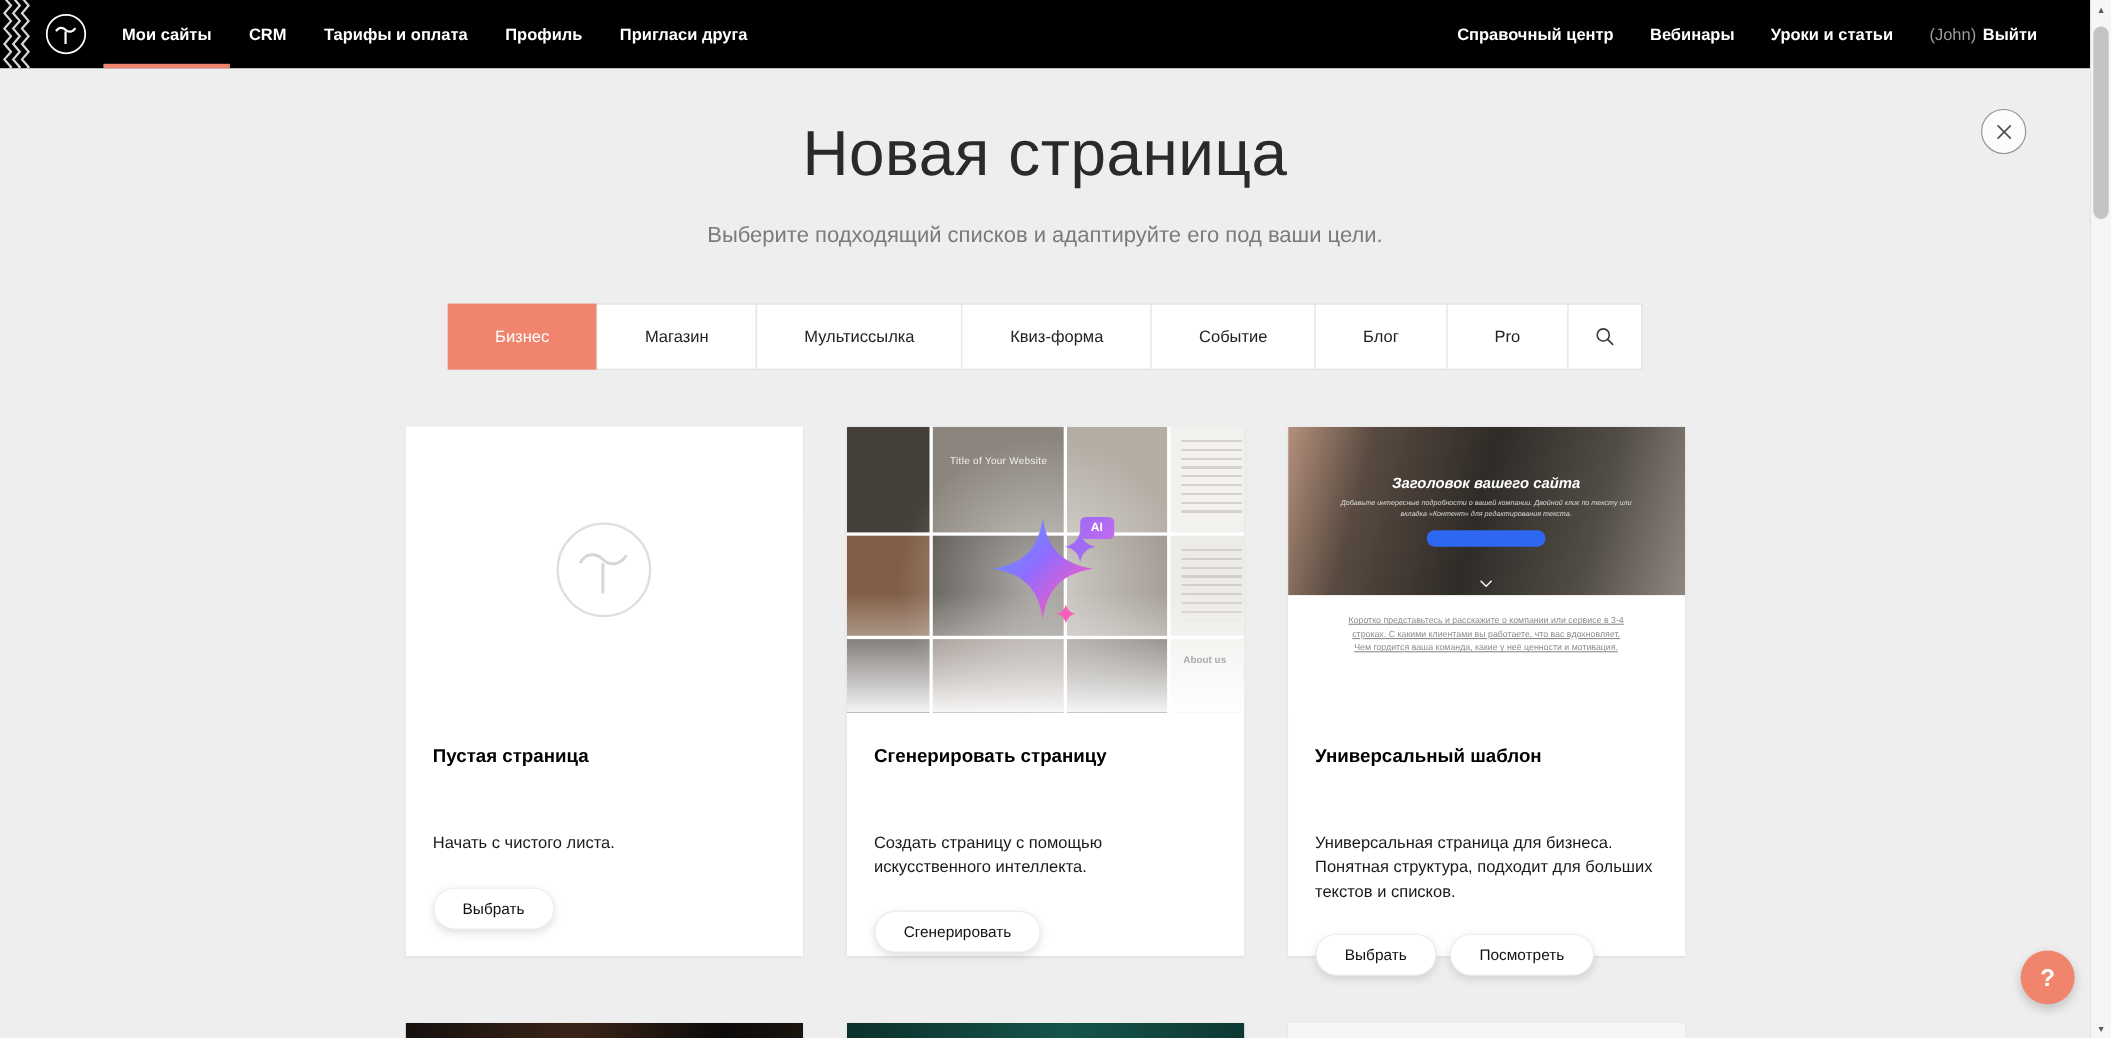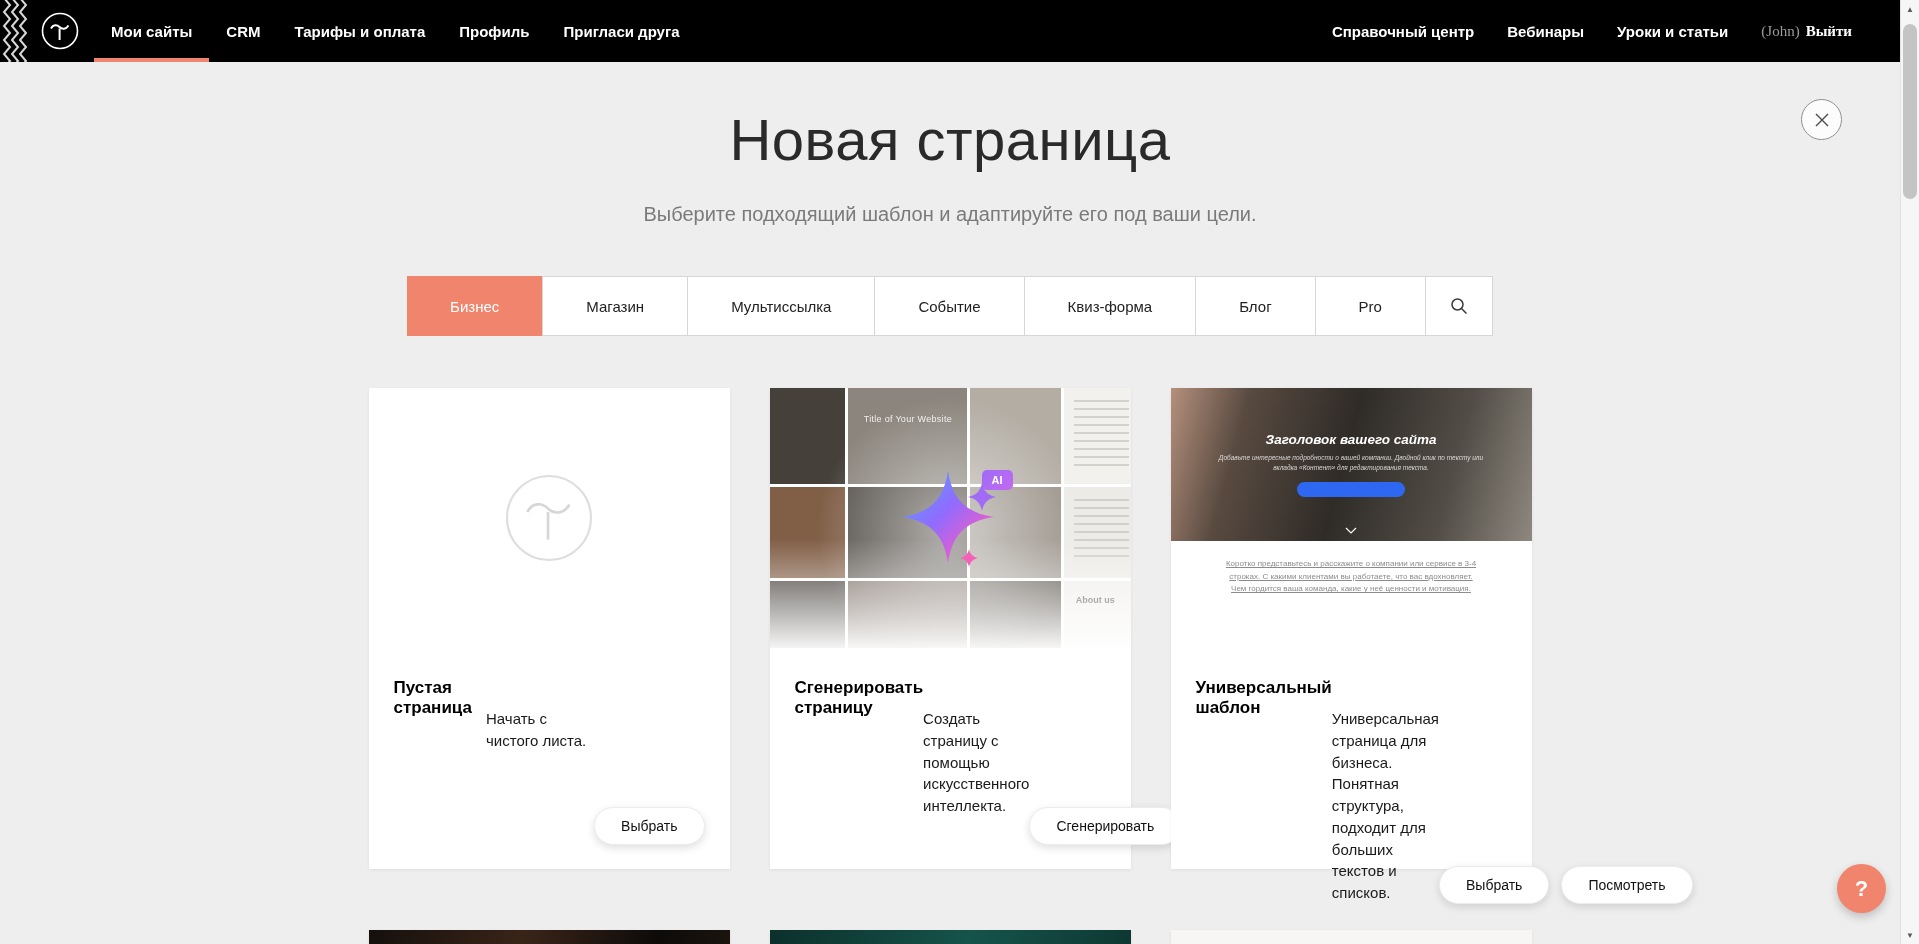--- a/index.html
+++ b/index.html
@@ -23,21 +23,21 @@
   .nav-item {
     position:relative; display:flex; align-items:center; padding:16px 17px;
     font-size:15px; font-weight:bold; color:#fff; text-decoration:none; cursor:pointer;
     white-space:nowrap;
   }
   .nav-item.active::after {
     content:""; position:absolute; left:0; right:0; bottom:0; height:4px; background:#f0846c;
   }
   .nav-right { margin-left:auto; display:flex; align-items:center; gap:33px; padding-right:48px; height:100%; }
   .nav-right .nav-item { padding:0; }
-  .user { display:flex; align-items:flex-end; gap:6px; font-size:15px; font-weight:bold; cursor:pointer; white-space:nowrap;font-family:Liberation Serif, serif; }
+  .user { display:flex; align-items:flex-end; gap:6px; font-size:15px; font-weight:bold; cursor:pointer; white-space:nowrap; }
   .user-name { color:#9b9b9b; font-weight:normal; }
   .logout { color:#fff; text-decoration:none; }
 
   
   .main { position:absolute; top:62px; left:0; right:19px; bottom:0; }
 
   .close-btn {
     position:absolute; top:37px; right:58px; width:41px; height:41px; border-radius:50%;
     background:#fcfcfc; border:1px solid #8f8f8f; cursor:pointer;
     display:flex; align-items:center; justify-content:center; z-index:10;
@@ -67,21 +67,21 @@
   
   .grid {
     margin:52px auto 0; width:1163px; display:grid;
     grid-template-columns:repeat(3,361px); column-gap:40px; row-gap:61px;
   }
   .card {
     background:#fff; height:481px; display:flex; flex-direction:column;
     box-shadow:0 1px 3px rgba(0,0,0,0.07);
   }
   .card-img { height:260px; position:relative; overflow:hidden; flex:0 0 auto; }
-  .card-body { flex:1; display:flex; padding:30px 25px 24px; }
+  .card-body { flex:1; display:flex; flex-direction:column; padding:30px 25px 24px;gap:28px; }
   .card-title { font-size:17px; font-weight:bold; color:#000; }
   .card-desc { margin-top:30px; font-size:15px; line-height:1.45; color:#1a1a1a; }
   .card-actions { margin-top:auto; display:flex; gap:12px; }
   .pill {
     background:#fff; border:1px solid #ececec; border-radius:22px; padding:10px 26px;
     font-family:inherit; font-size:14px; color:#111; cursor:pointer;
     box-shadow:0 3px 9px rgba(0,0,0,0.13);
   }
 
   
@@ -183,28 +183,28 @@
 
 <main class="main">
 
   <button class="close-btn">
     <svg width="16" height="16" viewBox="0 0 16 16">
       <path d="M2 2 L14 14 M14 2 L2 14" stroke="#4a4a4a" stroke-width="1.4"></path>
     </svg>
   </button>
 
   <h1 class="page-title">Новая страница</h1>
-  <p class="page-subtitle">Выберите подходящий шаблон и адаптируйте его под ваши цели.</p>
+  <p class="page-subtitle">Выберите подходящий списков и адаптируйте его под ваши цели.</p>
 
   <div class="tabs">
     <button class="tab active">Бизнес</button>
     <button class="tab">Магазин</button>
     <button class="tab">Мультиссылка</button>
+    <button class="tab">Квиз-форма</button>
     <button class="tab">Событие</button>
-    <button class="tab">Квиз-форма</button>
     <button class="tab">Блог</button>
     <button class="tab">Pro</button>
     <button class="tab tab-search">
       <svg width="18" height="18" viewBox="0 0 18 18">
         <circle cx="7.5" cy="7.5" r="5.5" stroke="#3a3a3a" stroke-width="1.5" fill="none"></circle>
         <path d="M11.7 11.7 L16.5 16.5" stroke="#3a3a3a" stroke-width="1.5"></path>
       </svg>
     </button>
   </div>
 

